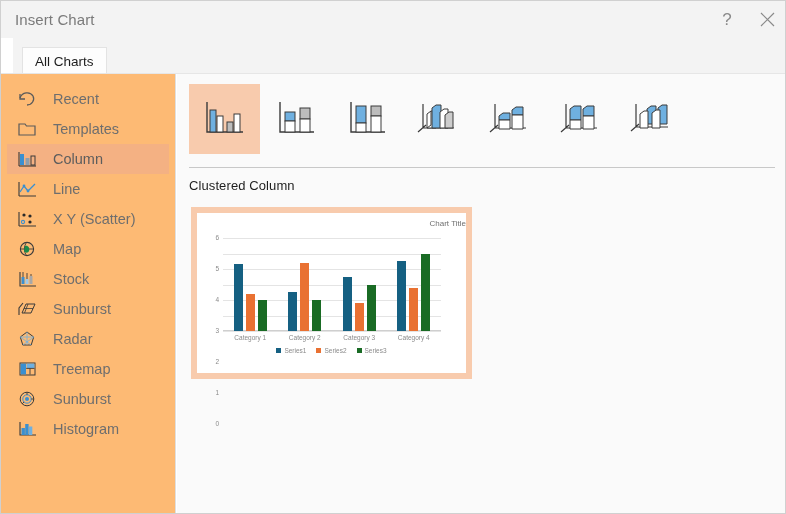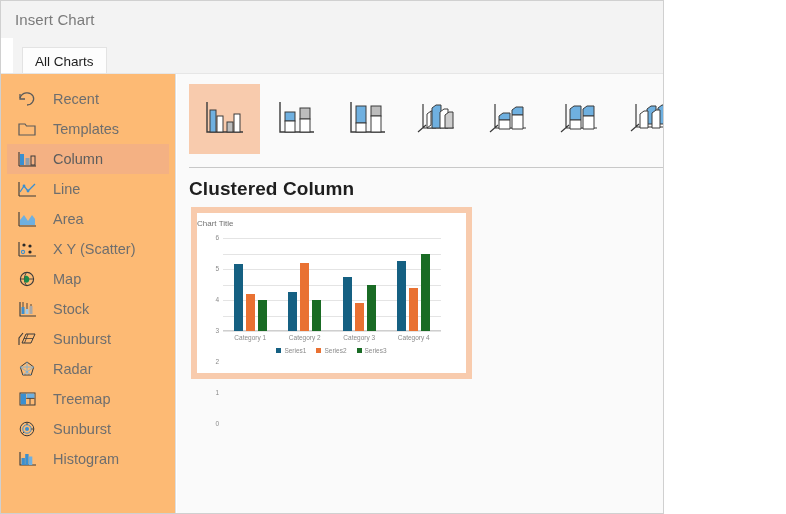--- a/index.html
+++ b/index.html
@@ -4,21 +4,21 @@
 <style>
   * { box-sizing: border-box; margin: 0; padding: 0; }
   html, body {
     width: 786px; height: 514px;
     font-family: "Liberation Sans", sans-serif;
     background: #ffffff;
     overflow: hidden;
   }
   #app {
     position: relative;
-    width: 664px; height: 514px;
+    width: 786px; height: 514px;
     background: #ffffff;
     border: 1px solid #d0d0d0;
     overflow: hidden;
   }
 
   
   .titlebar {
     position: absolute; left: 0; top: 0;
     width: 786px; height: 37px;
     background: #f3f3f3;
@@ -125,41 +125,40 @@
 
   .strip-divider {
     position: absolute; left: 12px; top: 93px;
     width: 586px; height: 1px;
     background: #c8c8c8;
   }
 
   
   .sec-title {
     position: absolute; left: 12px; top: 104px;
-    font-size: 19px;
+    font-size: 13px;
     color: #1e1e1e;
     letter-spacing: .1px;
-    font-weight: bold;
   }
 
   
   .preview {
     position: absolute; left: 14px; top: 133px;
     width: 281px; height: 172px;
     background: #ffffff;
     border: 6px solid #f8cbad;
   }
   .pv-inner {
     position: relative;
     width: 100%; height: 100%;
     background: #ffffff;
   }
   .pv-title {
     position: absolute; left: 0; right: 0; top: 6px;
-    text-align: left;
+    text-align: right;
     font-size: 8px;
     color: #707070;
   }
 
   
   .plot {
     position: absolute;
     left: 26px; top: 25px;
     width: 218px; height: 93px;
   }
@@ -279,29 +278,20 @@
               <path d="M3 12 L7 6 L11 11 L18 4" stroke="#3a8fd0" stroke-width="1.3" fill="none"></path>
               <circle cx="7" cy="6" r="1.4" fill="#3a8fd0"></circle>
               <circle cx="11" cy="11" r="1.4" fill="#3a8fd0"></circle>
             </svg>
         </span>
         <span>Line</span>
       </div>
 
 
 
-      <div class="side-item">
-        <span class="side-ico">
-          <svg width="20" height="18" viewBox="0 0 20 18">
-              <path d="M2 16 L19 16 M2 2 L2 16" stroke="#3a3a3a" stroke-width="1.1"></path>
-              <path d="M3 15 L3 10 L7 5 L11 11 L15 5 L18 9 L18 15 Z" fill="#6fb0e0"></path>
-            </svg>
-        </span>
-        <span>Area</span>
-      </div>
 
       <div class="side-item">
         <span class="side-ico">
           <svg width="20" height="18" viewBox="0 0 20 18">
               <path d="M2 16 L19 16 M2 2 L2 16" stroke="#3a3a3a" stroke-width="1.1"></path>
               <circle cx="7" cy="5" r="1.6" fill="#2a2a2a"></circle>
               <circle cx="13" cy="6" r="1.6" fill="#2a2a2a"></circle>
               <circle cx="6" cy="12" r="1.6" fill="none" stroke="#3a8fd0" stroke-width="1.1"></circle>
               <circle cx="13" cy="12" r="1.6" fill="#2a2a2a"></circle>
             </svg>

